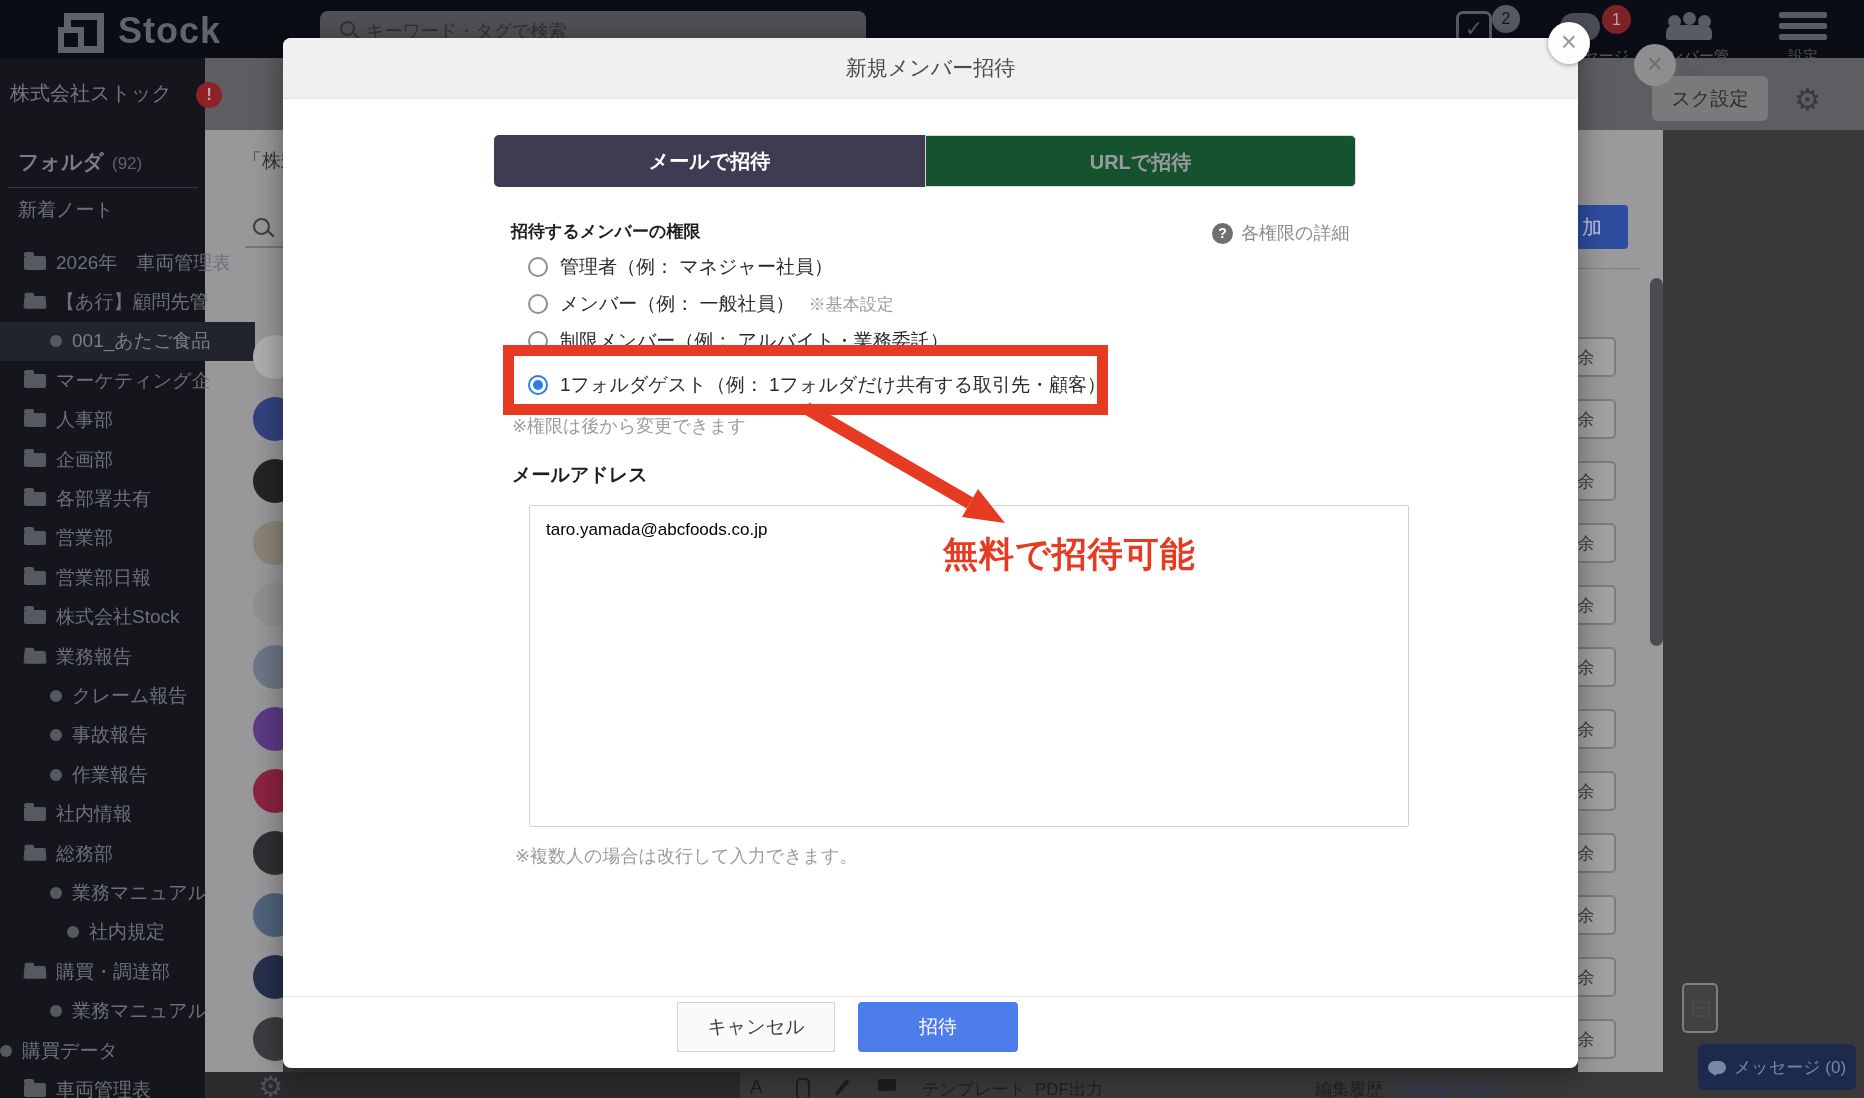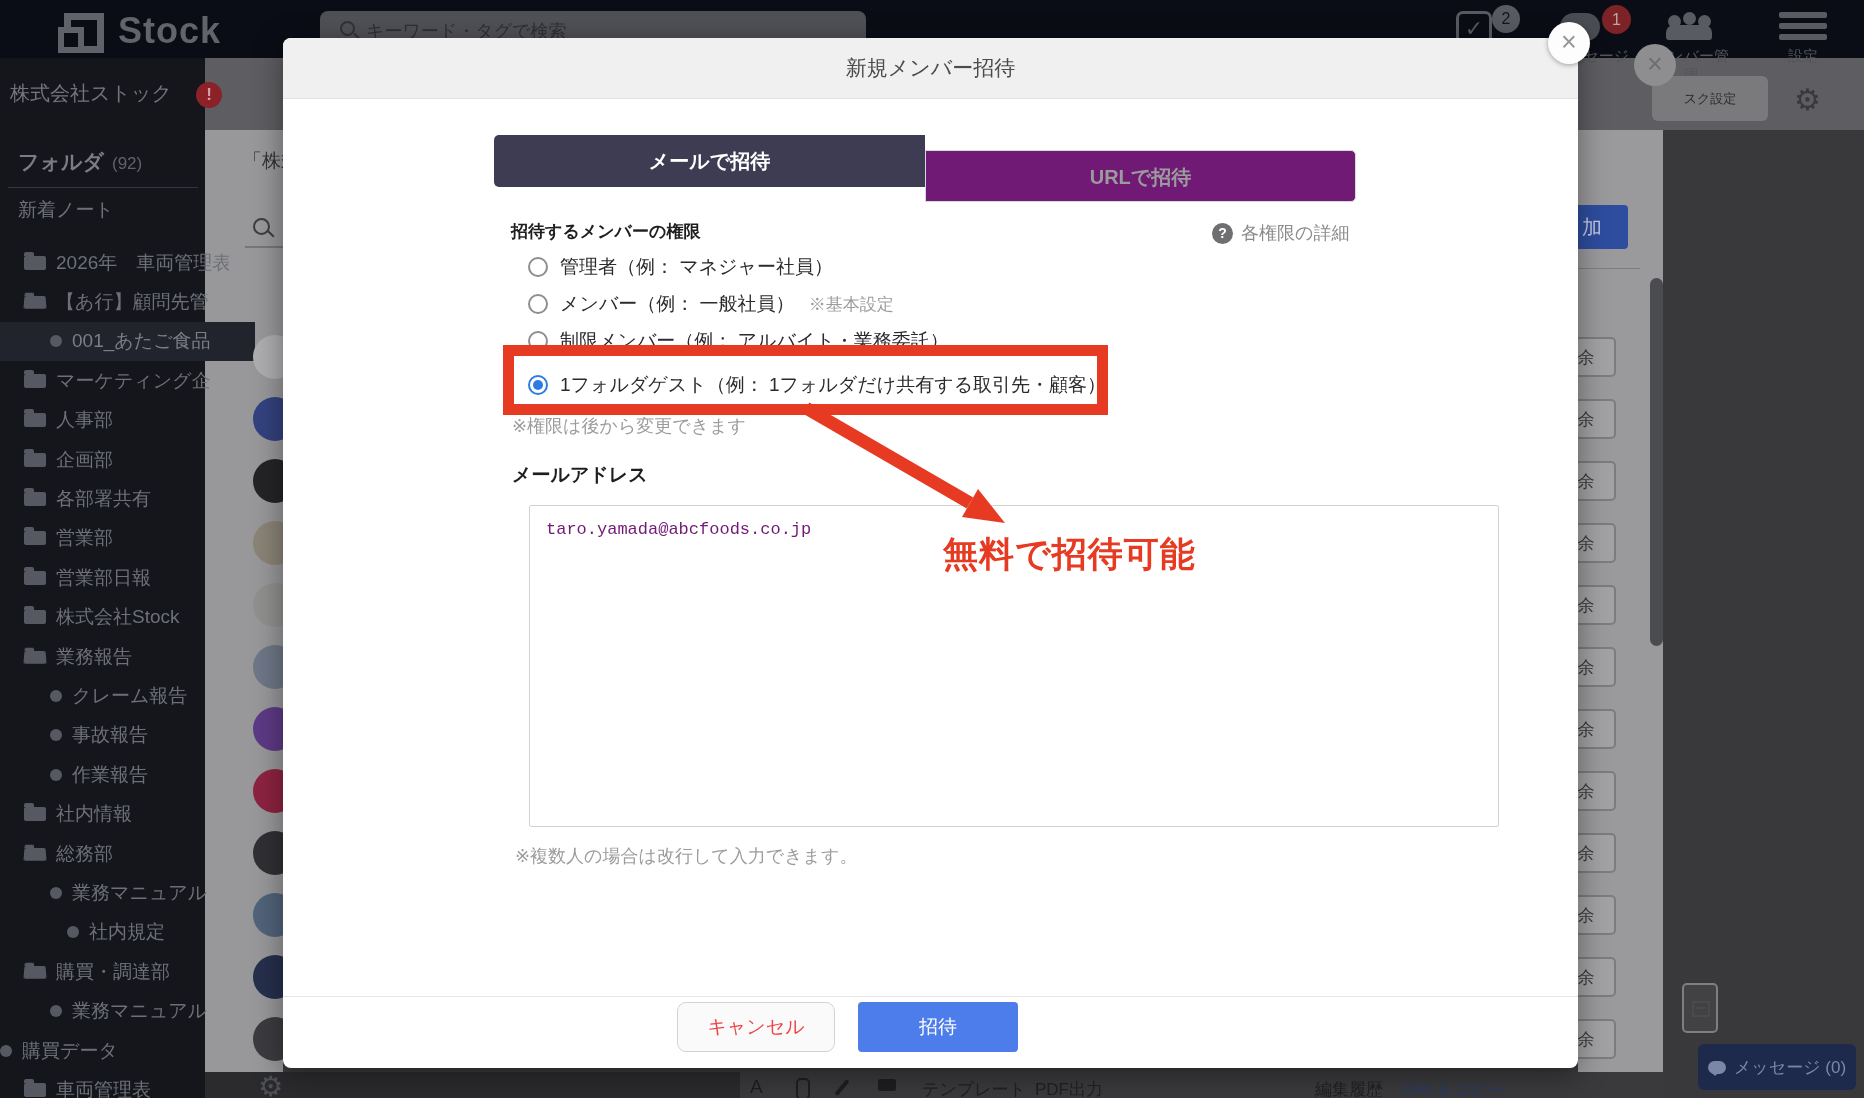--- a/index.html
+++ b/index.html
@@ -39,21 +39,21 @@
   #people-icon{left:1664px;top:12px;width:50px;height:30px;z-index:3;}
   #people-icon .h{position:absolute;top:0;width:13px;height:13px;border-radius:50%;background:#595b62;}
   #people-icon .b{position:absolute;top:13px;left:2px;width:46px;height:15px;border-radius:8px 8px 3px 3px;background:#595b62;}
   #member-label{left:1648px;top:47px;width:86px;text-align:center;}
   #ham-icon{left:1779px;top:12px;width:48px;height:30px;z-index:3;}
   #ham-icon i{position:absolute;left:0;width:48px;height:6px;border-radius:2px;background:#595b62;}
   #settings-label{left:1779px;top:47px;width:48px;text-align:center;}
 
   
   #task-settings-btn{left:1652px;top:76px;width:116px;height:45px;background:#7a7a7d;border-radius:6px;
-    color:#2c2c2f;font-size:13px;text-align:center;line-height:45px;z-index:3;}
+    color:#2c2c2f;font-size:19px;text-align:center;line-height:45px;z-index:3;}
   #toolbar-gear{left:1794px;top:82px;font-size:30px;color:#39393c;z-index:3;}
 
   
   #org-row{left:10px;top:80px;z-index:2;font-size:20px;color:#73757c;}
   #org-badge{left:196px;top:82px;width:26px;height:26px;border-radius:50%;background:#8c2127;color:#d0a2a5;
     font-weight:bold;font-size:17px;text-align:center;line-height:26px;z-index:2;}
   #folders-row{left:18px;top:148px;z-index:2;font-size:21px;font-weight:bold;color:#7b7d84;}
   #folders-count{font-size:17px;font-weight:normal;color:#60636b;margin-left:8px;}
   #folders-underline{left:8px;top:187px;width:190px;height:1px;background:#34373e;z-index:2;}
   #new-notes{left:18px;top:197px;font-size:19px;color:#6d7077;z-index:2;}
@@ -100,41 +100,41 @@
 
   
   #modal{left:283px;top:38px;width:1295px;height:1030px;background:#fff;border-radius:8px;z-index:10;
     box-shadow:0 6px 30px rgba(0,0,0,.4);overflow:hidden;}
   #modal-header{position:absolute;left:0;top:0;width:100%;height:60px;background:#f0f0f1;border-bottom:1px solid #e2e2e3;}
   #modal-title{position:absolute;width:100%;top:0;height:60px;line-height:60px;text-align:center;
     font-size:21px;color:#4b4b4d;}
   .tab{position:absolute;top:97px;width:431px;height:52px;line-height:52px;text-align:center;
     font-size:20px;font-weight:bold;box-sizing:border-box;}
   #tab-mail{left:211px;background:#3d3c52;color:#fff;border-radius:5px 0 0 5px;}
-  #tab-url{left:642px;background:#701a75;color:#9b9b9e;border:1px solid #d9d9db;border-radius:0 5px 5px 0;margin-top:15px;}
+  #tab-url{left:642px;background:#14532d;color:#9b9b9e;border:1px solid #d9d9db;border-radius:0 5px 5px 0;}
   #perm-label{position:absolute;left:228px;top:182px;font-size:17px;font-weight:bold;color:#1e1e20;}
   #perm-help{position:absolute;left:929px;top:183px;display:flex;align-items:center;gap:8px;}
   #perm-help .q{width:21px;height:21px;border-radius:50%;background:#6f6f72;color:#fff;font-size:14px;
     font-weight:bold;text-align:center;line-height:21px;flex:none;}
   #perm-help .t{font-size:18px;color:#8b8b8e;}
   #options{position:absolute;left:245px;top:211px;width:900px;}
   .opt{position:absolute;left:0;height:36px;display:flex;align-items:center;font-size:19px;color:#2b2b2d;}
   .radio{width:16px;height:16px;border:2px solid #8e8e91;border-radius:50%;margin-right:12px;flex:none;position:relative;}
   .radio.sel{border-color:#2e7ce0;}
   .radio.sel:after{content:"";position:absolute;left:3px;top:3px;width:10px;height:10px;border-radius:50%;background:#2e7ce0;}
   .opt .note{margin-left:14px;font-size:17px;color:#9c9c9f;font-family:Liberation Serif, serif;}
   #perm-note{position:absolute;left:229px;top:376px;font-size:18px;color:#9c9c9f;}
   #email-label{position:absolute;left:229px;top:424px;font-size:19px;font-weight:bold;color:#1e1e20;}
-  #email-area{position:absolute;left:246px;top:467px;width:970px;height:322px;border:1px solid #d2d2d4;
-    border-radius:2px;padding:14px 16px;font-family:Liberation Mono, monospace;
-    font-size:17px;color:#701a75;resize:none;box-sizing:border-box;outline:none;}
+  #email-area{position:absolute;left:246px;top:467px;width:880px;height:322px;border:1px solid #d2d2d4;
+    border-radius:2px;padding:14px 16px;font-family:Liberation Sans, sans-serif;
+    font-size:17px;color:#000000;resize:none;box-sizing:border-box;outline:none;}
   #email-hint{position:absolute;left:232px;top:806px;font-size:18px;color:#9c9c9f;}
   #modal-footer-line{position:absolute;left:0;top:958px;width:100%;height:1px;background:#e6e6e8;}
   #cancel-btn{position:absolute;left:394px;top:964px;width:158px;height:50px;background:#fafafa;
-    border:1px solid #d3d3d5;border-radius:9px;font-size:19px;color:#ef4444;text-align:center;line-height:48px;box-sizing:border-box;}
+    border:1px solid #d3d3d5;border-radius:0;font-size:19px;color:#404040;text-align:center;line-height:48px;box-sizing:border-box;}
   #invite-btn{position:absolute;left:575px;top:964px;width:160px;height:50px;background:#4d7ceb;
     border-radius:4px;font-size:19px;color:#fff;text-align:center;line-height:50px;}
 
   
   #white-close{left:1548px;top:22px;width:42px;height:42px;border-radius:50%;background:#fdfdfd;
     box-shadow:0 1px 5px rgba(0,0,0,.35);color:#97979a;font-size:27px;text-align:center;line-height:40px;z-index:40;}
 
   
   #red-rect{left:503px;top:345px;width:605px;height:70px;border:11px solid #e73a22;box-sizing:border-box;
     z-index:20;pointer-events:none;}

